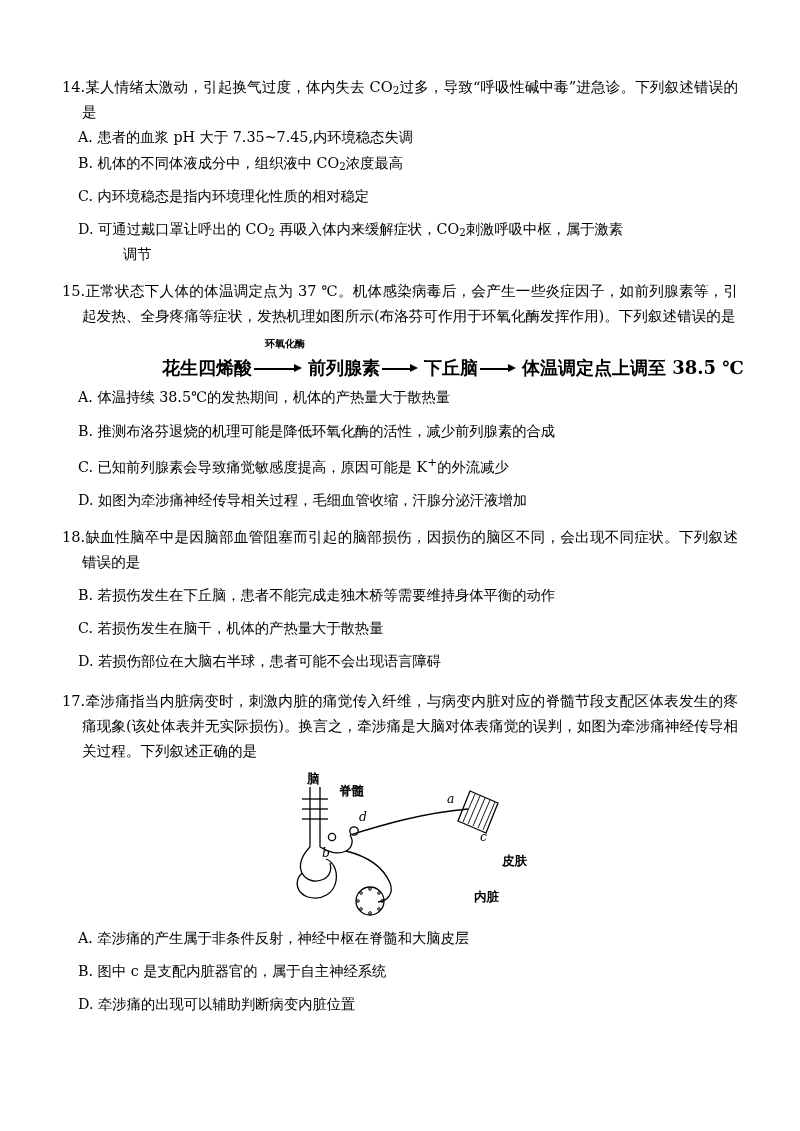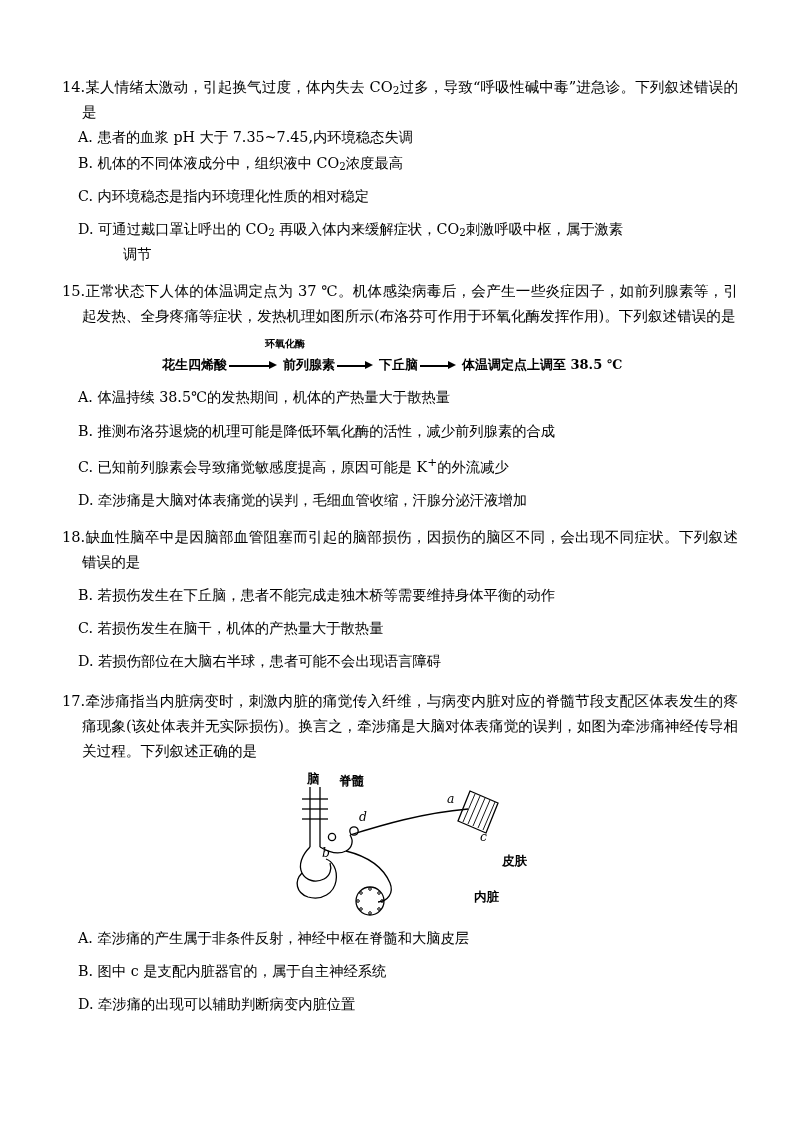--- a/index.html
+++ b/index.html
@@ -63,21 +63,21 @@
   .fig-fever .row {
     position: absolute;
     left: 100px;
     top: 20px;
     display: flex;
     align-items: center;
     font-size: 13.2px;
     font-weight: bold;
     white-space: nowrap;
   }
-  .fig-fever .lbl { font-family: "DejaVu Serif","Liberation Serif",serif; font-weight: bold; font-size: 13px;}
+  .fig-fever .lbl { font-family: "DejaVu Serif","Liberation Serif",serif; font-weight: bold; font-size: 18px;}
   .arrow {
     display: inline-block;
     position: relative;
     width: 52px;
     height: 12px;
     margin: 0 2px;
   }
   .arrow::before {
     content: "";
     position: absolute;
@@ -156,21 +156,21 @@
         <span class="arrow short"></span>
         <span class="lbl">下丘脑</span>
         <span class="arrow short"></span>
         <span class="lbl">体温调定点上调至 38.5 ℃</span>
       </div>
     </div>
 
     <div class="opt tight">A. 体温持续 38.5℃的发热期间，机体的产热量大于散热量</div>
     <div class="opt sp">B. 推测布洛芬退烧的机理可能是降低环氧化酶的活性，减少前列腺素的合成</div>
     <div class="opt sp">C. 已知前列腺素会导致痛觉敏感度提高，原因可能是 K<sup>+</sup>的外流减少</div>
-    <div class="opt sp">D. 牵涉痛是大脑对体表痛觉的误判，毛细血管收缩，汗腺分泌汗液增加</div>
+    <div class="opt sp">D. 如图为牵涉痛神经传导相关过程，毛细血管收缩，汗腺分泌汗液增加</div>
   </div>
 
   <div class="q" style="margin-top:12px">
     <div class="stem hang">
       <span>18.</span><span>缺血性脑卒中是因脑部血管阻塞而引起的脑部损伤，因损伤的脑区不同，会出现不同症状。下列叙述错误的是</span>
     </div>
     <div class="opt sp">B. 若损伤发生在下丘脑，患者不能完成走独木桥等需要维持身体平衡的动作</div>
     <div class="opt sp">C. 若损伤发生在脑干，机体的产热量大于散热量</div>
     <div class="opt sp">D. 若损伤部位在大脑右半球，患者可能不会出现语言障碍</div>
   </div>
@@ -221,21 +221,21 @@
             <line x1="203" y1="25" x2="191" y2="53"></line>
             <line x1="208" y1="27" x2="196" y2="55"></line>
             <line x1="213" y1="29" x2="201" y2="57"></line>
             <line x1="218" y1="31" x2="206" y2="59"></line>
             <line x1="223" y1="33" x2="211" y2="61"></line>
           </g>
         </g>
       </svg>
 
       <div class="t" style="left:245px; top:2px;">脑</div>
-      <div class="t" style="left:277px; top:4px;">脊髓</div>
+      <div class="t" style="left:277px; top:14px;">脊髓</div>
       <div class="t" style="left:440px; top:84px;">皮肤</div>
       <div class="t" style="left:412px; top:120px;">内脏</div>
 
       <div class="ital" style="left:385px; top:22px;">a</div>
       <div class="ital" style="left:260px; top:76px;">b</div>
       <div class="ital" style="left:418px; top:60px;">c</div>
       <div class="ital" style="left:297px; top:40px;">d</div>
     </div>
 
     <div class="opt">A. 牵涉痛的产生属于非条件反射，神经中枢在脊髓和大脑皮层</div>

